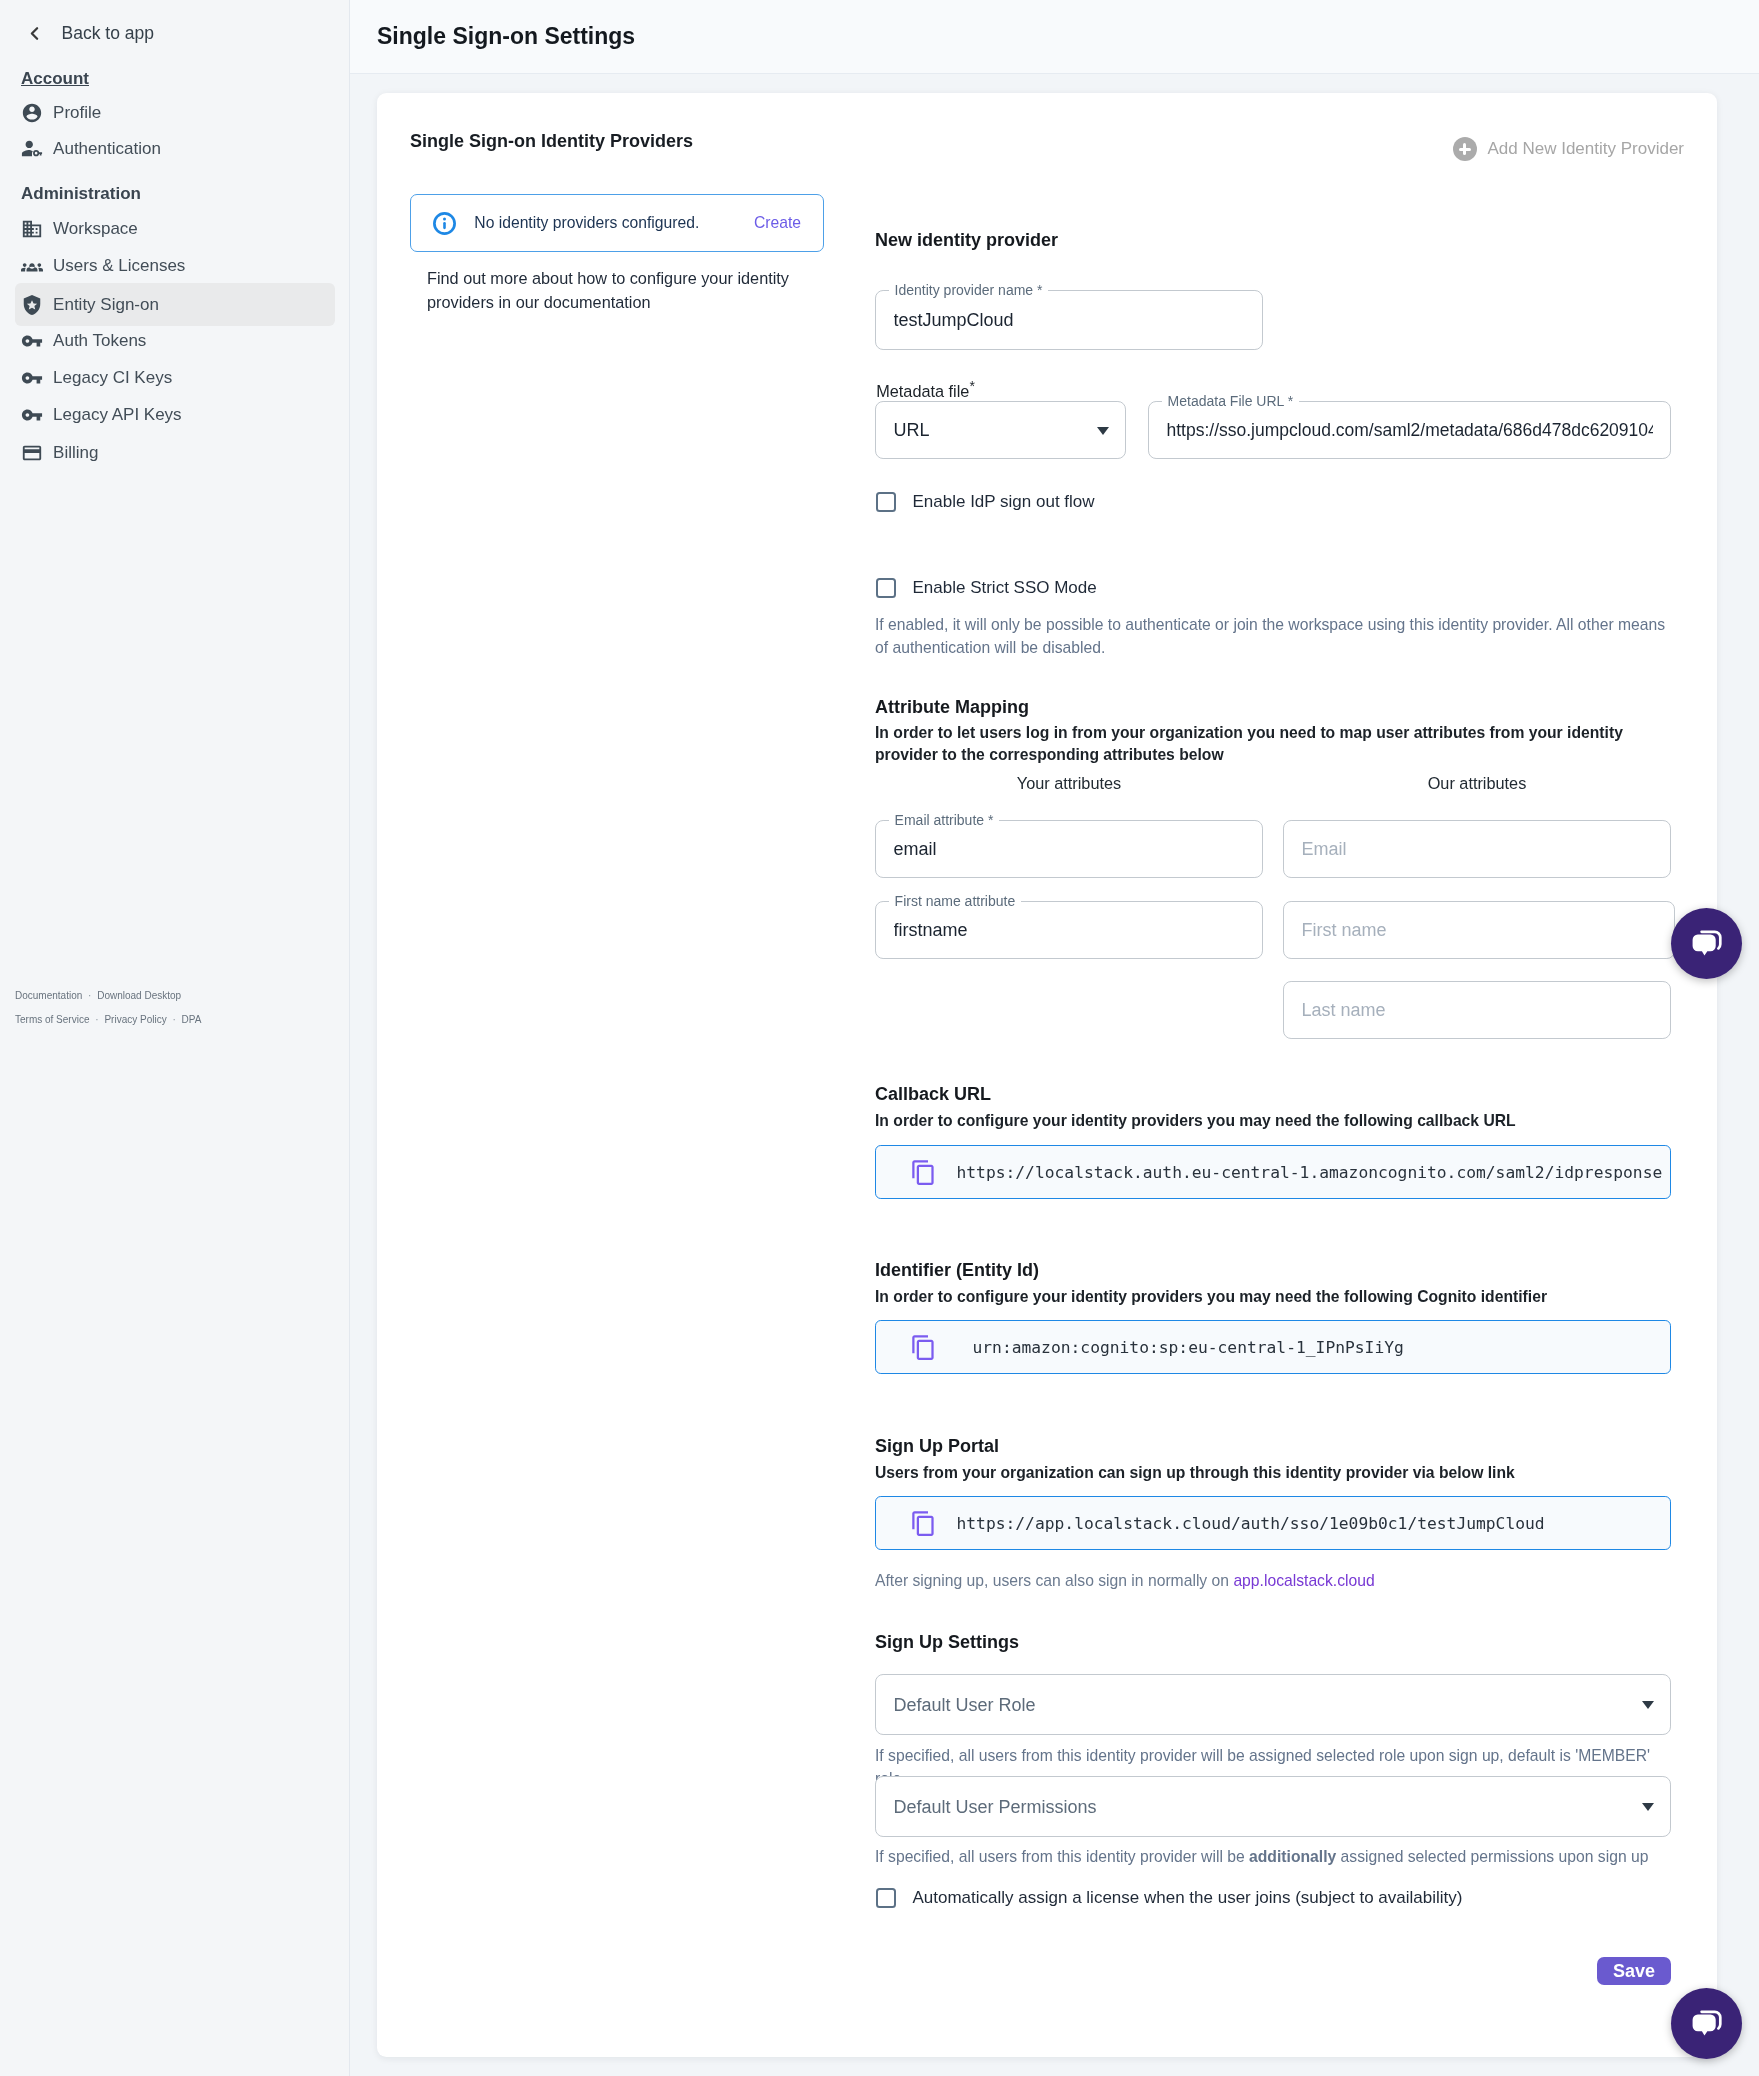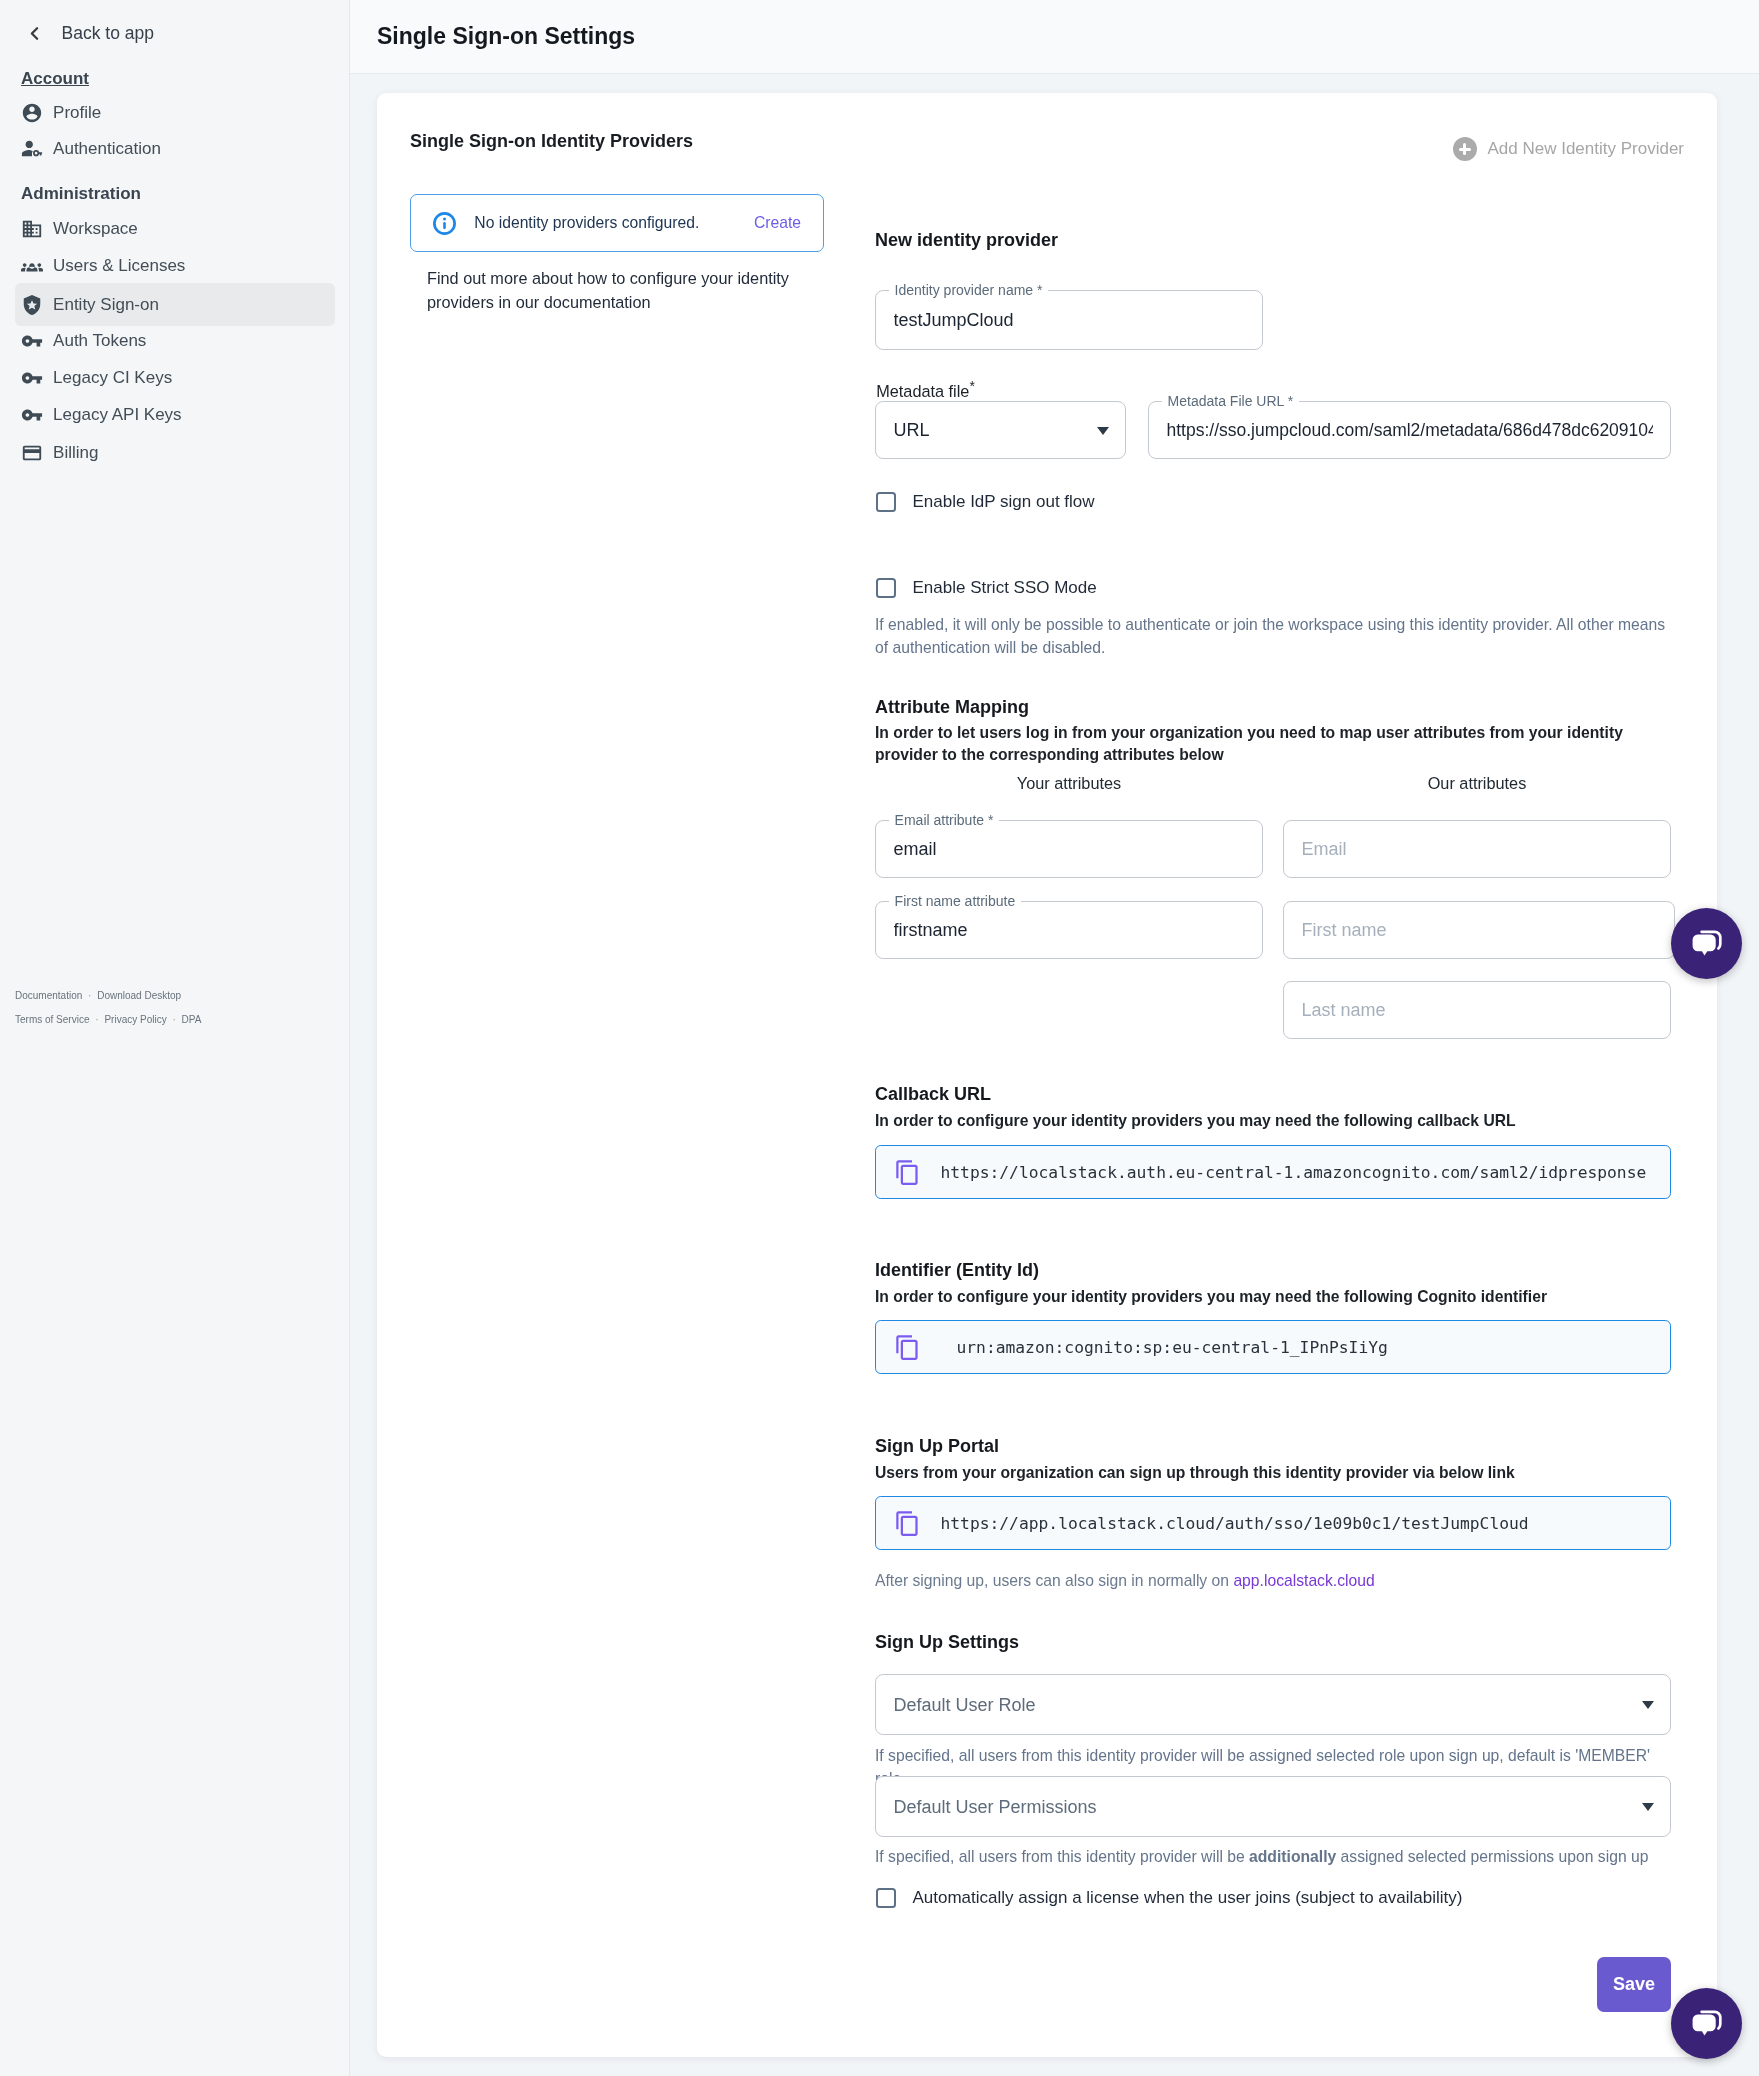--- a/index.html
+++ b/index.html
@@ -57,29 +57,29 @@
   .field input::placeholder { color:#A6B0BC; opacity:1; }
   .field.select .selval { position:absolute; left:17.5px; top:50%; transform:translateY(-50%); font-size:18px; color:#1B2430; }
   .field .arrow { position:absolute; right:16.3px; top:50%; margin-top:-3.5px; width:0; height:0; border-left:6.4px solid transparent; border-right:6.4px solid transparent; border-top:8.7px solid #2E3A45; }
   .field.bigselect { height:61px; width:796px; }
   .field.bigselect .selval { color:#5D6B7A; }
 
   .cbrow { position:absolute; display:flex; align-items:center; gap:16.3px; cursor:pointer; }
   .cbox { width:20px; height:20px; border:2.3px solid #5C7186; border-radius:3.5px; background:#fff; flex:0 0 auto; }
   .cblabel { font-size:17px; color:#1F2937; }
 
-  .copybox { position:absolute; width:796px; height:54px; border:1.7px solid #1E88E5; border-radius:5.8px; background:#F7FAFD; display:flex; align-items:center; }
+  .copybox { position:absolute; width:796px; height:54px; border:1.7px solid #1E88E5; border-radius:5.8px; background:#F7FAFD; display:flex; align-items:center;padding-left:16px; }
   .copybox svg { width:27px; height:27px; margin-left:17.5px; flex:0 0 auto; cursor:pointer; }
   .copybox .cval { margin-left:20px; font-family:"DejaVu Sans Mono", monospace; font-size:16.3px; color:#29323C; white-space:nowrap; overflow:hidden; }
 
   .collabel { position:absolute; width:388px; text-align:center; font-size:16.3px; color:#222B33; }
   .aftertext { position:absolute; font-size:15.7px; color:#6B7A8F; }
   .aftertext a { color:#7839D4; text-decoration:none; cursor:pointer; }
 
-  .savebtn { position:absolute; left:722px; top:1864px; width:74px; height:55px; background:#6A5ACF; color:#fff; border:none; border-radius:7px; font-family:"Liberation Sans", sans-serif; font-size:18px; font-weight:600; cursor:pointer; }
+  .savebtn { position:absolute; left:722px; top:1864px; width:74px; height:28px; background:#6A5ACF; color:#fff; border:none; border-radius:7px; font-family:"Liberation Sans", sans-serif; font-size:18px; font-weight:600; cursor:pointer; }
 
   .chatfab { position:absolute; width:71px; height:71px; border-radius:50%; background:#3A2376; display:flex; align-items:center; justify-content:center; cursor:pointer; box-shadow:0 2.3px 8.1px rgba(0,0,0,.25); z-index:5; }
   .chatfab svg { width:38px; height:38px; }
 
   .mlabel { font-size:16.3px; color:#1C2228; font-weight:400; }
   .mlabel sup { font-size:14px; }
 </style>
 </head>
 <body>
 

